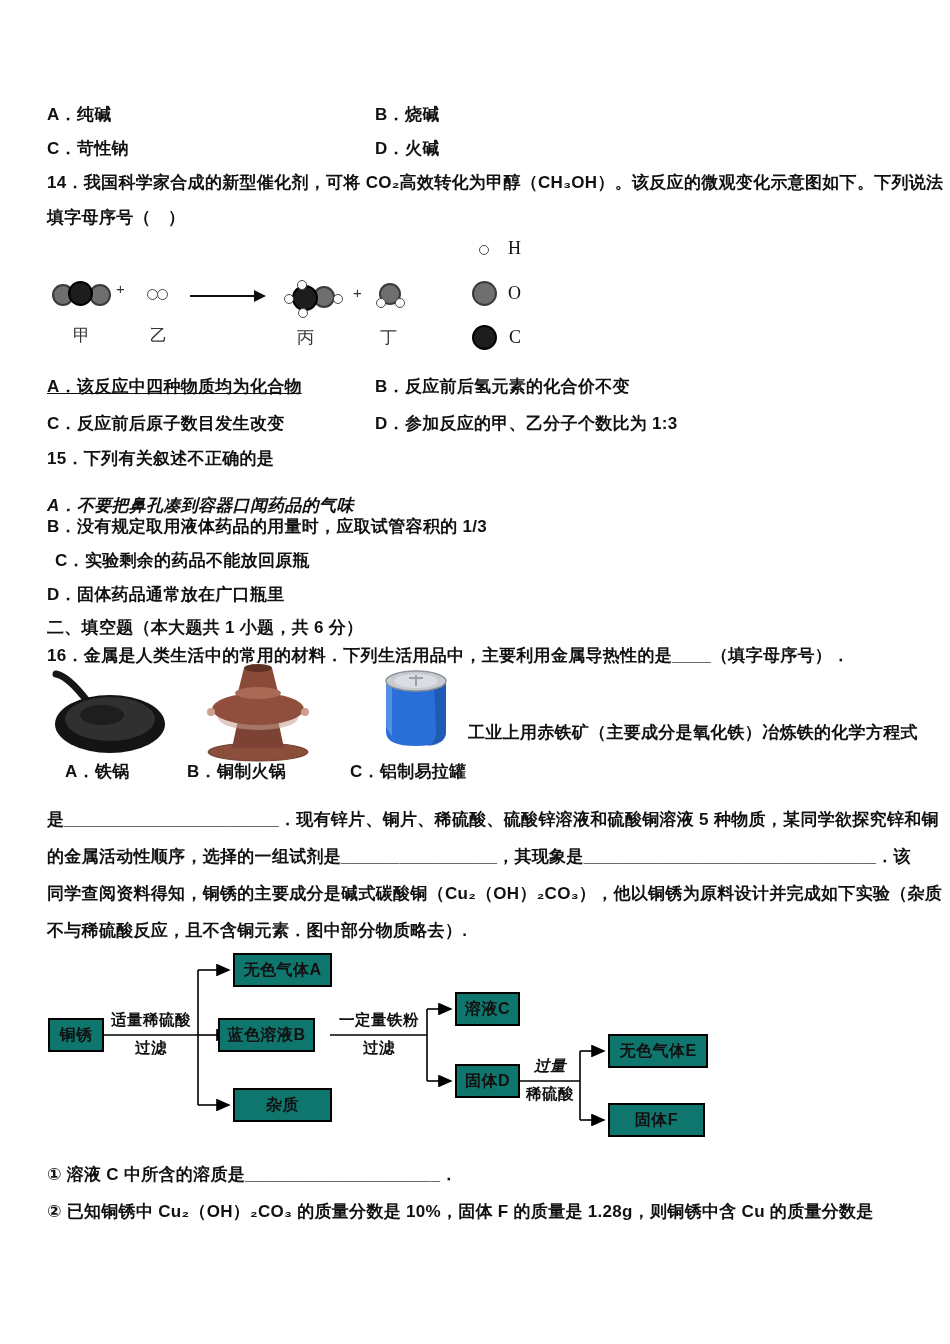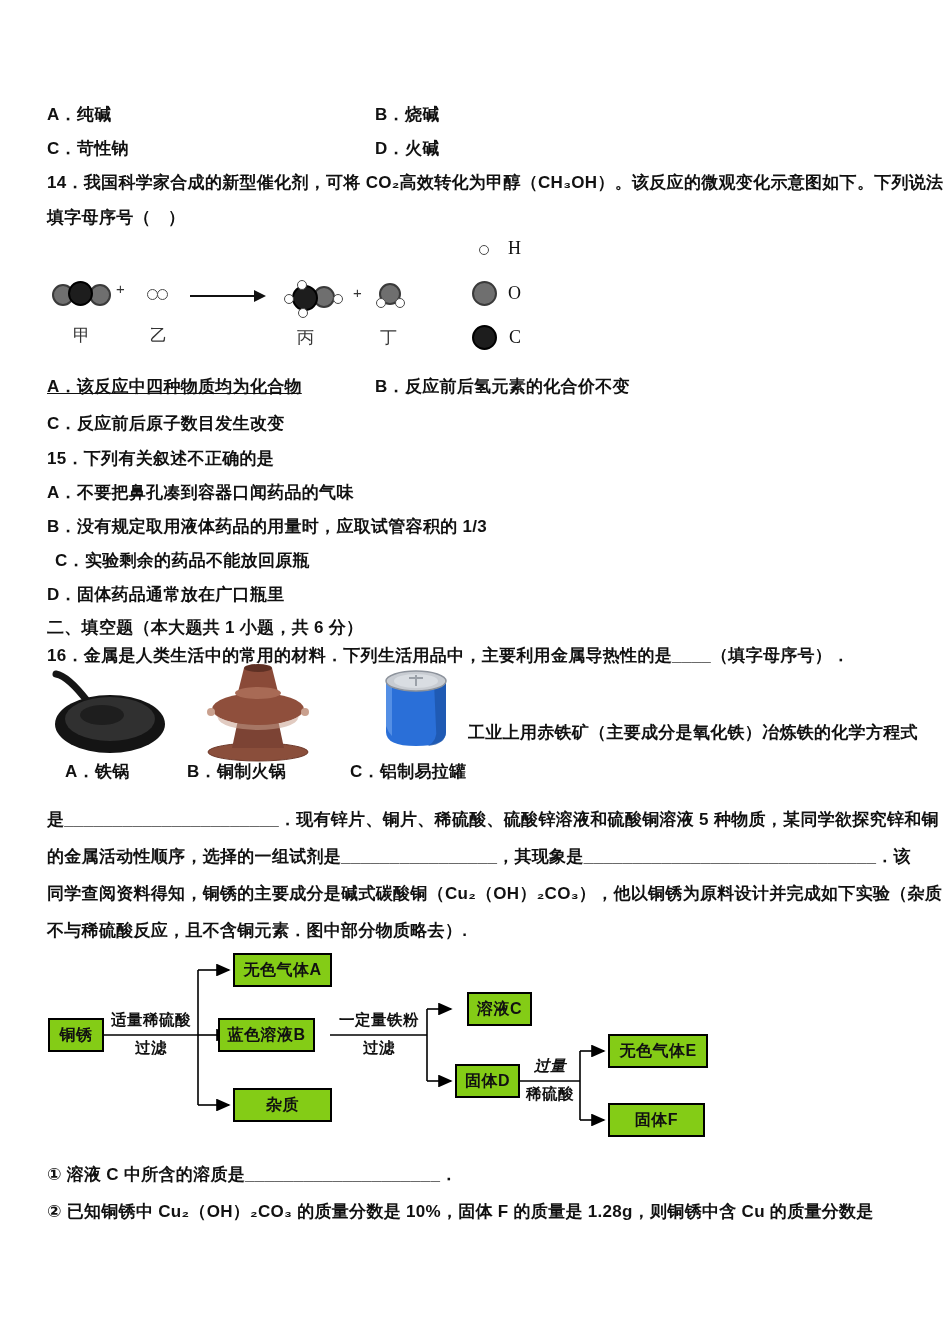--- a/index.html
+++ b/index.html
@@ -17,21 +17,21 @@
   .atom.c{background:#1d1d1d;border:2px solid #000;z-index:2;}
   .atom.h{background:#fff;border:1.5px solid #4a4a4a;z-index:3;}
   .mol-label{position:absolute;font-size:17px;font-weight:normal;color:#333;
     font-family:"Liberation Serif","DejaVu Serif",serif;}
   .plus{position:absolute;font-size:15px;font-weight:normal;color:#333;}
   .legend-letter{position:absolute;font-size:18px;font-weight:normal;color:#111;}
   
   .img-wrap{position:absolute;}
   
   .flow{position:absolute;left:40px;top:950px;width:690px;height:195px;}
-  .fbox{position:absolute;border:2px solid #000;background:#84cc16;box-sizing:border-box;
+  .fbox{position:absolute;border:2px solid #000;background:#0f766e;box-sizing:border-box;
     display:flex;align-items:center;justify-content:center;font-size:16px;letter-spacing:.5px;}
   .flabel{position:absolute;text-align:center;font-size:15.5px;letter-spacing:.5px;}
   svg{display:block;}
 </style>
 </head>
 <body>
 
 <div class="page">
 
   <div class="line" style="left:47px;top:103px;">A．纯碱</div>
@@ -78,23 +78,24 @@
     <div class="legend-letter serif" style="left:468px;top:2px;">H</div>
     <div class="atom o" style="left:432px;top:45px;width:25px;height:25px;"></div>
     <div class="legend-letter serif" style="left:468px;top:47px;">O</div>
     <div class="atom c" style="left:432px;top:89px;width:25px;height:25px;"></div>
     <div class="legend-letter serif" style="left:469px;top:91px;">C</div>
   </div>
 
   <div class="line" style="left:47px;top:375px;text-decoration:underline;">A．该反应中四种物质均为化合物</div>
   <div class="line" style="left:375px;top:375px;">B．反应前后氢元素的化合价不变</div>
   <div class="line" style="left:47px;top:412px;">C．反应前后原子数目发生改变</div>
+  <div class="line" style="left:375px;top:412px;">D．参加反应的甲、乙分子个数比为 1:3</div>
 
   <div class="line" style="left:47px;top:447px;">15．下列有关叙述不正确的是</div>
-  <div class="line" style="left:47px;top:481px;">A．不要把鼻孔凑到容器口闻药品的气味</div>
+  <div class="line" style="left:47px;top:494px;font-style:italic;">A．不要把鼻孔凑到容器口闻药品的气味</div>
   <div class="line" style="left:47px;top:515px;">B．没有规定取用液体药品的用量时，应取试管容积的 1/3</div>
   <div class="line" style="left:55px;top:549px;">C．实验剩余的药品不能放回原瓶</div>
   <div class="line" style="left:47px;top:583px;">D．固体药品通常放在广口瓶里</div>
 
   <div class="line" style="left:47px;top:616px;">二、填空题（本大题共 1 小题，共 6 分）</div>
   <div class="line" style="left:47px;top:644px;">16．金属是人类生活中的常用的材料．下列生活用品中，主要利用金属导热性的是____（填字母序号）．</div>
 
   <div class="img-wrap" style="left:38px;top:668px;">
     <svg width="130" height="92">
       <path d="M18,6 Q30,8 50,34 L58,42" stroke="#161616" stroke-width="7" fill="none" stroke-linecap="round"></path>
@@ -160,21 +161,21 @@
       <line x1="540" y1="170" x2="564" y2="170" stroke="#000" stroke-width="1.6" marker-end="url(#arr)"></line>
     </svg>
     <div class="fbox" style="left:8px;top:68px;width:56px;height:34px;">铜锈</div>
     <div class="flabel" style="left:64px;top:60px;width:94px;">适量稀硫酸</div>
     <div class="flabel" style="left:64px;top:88px;width:94px;">过滤</div>
     <div class="fbox" style="left:193px;top:3px;width:99px;height:34px;">无色气体A</div>
     <div class="fbox" style="left:178px;top:68px;width:97px;height:34px;">蓝色溶液B</div>
     <div class="fbox" style="left:193px;top:138px;width:99px;height:34px;">杂质</div>
     <div class="flabel" style="left:292px;top:60px;width:94px;">一定量铁粉</div>
     <div class="flabel" style="left:292px;top:88px;width:94px;">过滤</div>
-    <div class="fbox" style="left:415px;top:42px;width:65px;height:34px;margin-left:12px;">溶液C</div>
+    <div class="fbox" style="left:415px;top:42px;width:65px;height:34px;">溶液C</div>
     <div class="fbox" style="left:415px;top:114px;width:65px;height:34px;">固体D</div>
     <div class="flabel" style="left:482px;top:106px;width:56px;font-style:italic;">过量</div>
     <div class="flabel" style="left:479px;top:134px;width:62px;">稀硫酸</div>
     <div class="fbox" style="left:568px;top:84px;width:100px;height:34px;">无色气体E</div>
     <div class="fbox" style="left:568px;top:153px;width:97px;height:34px;">固体F</div>
   </div>
 
   <div class="line" style="left:47px;top:1163px;">① 溶液 C 中所含的溶质是____________________．</div>
   <div class="line" style="left:47px;top:1200px;">② 已知铜锈中 Cu₂（OH）₂CO₃ 的质量分数是 10%，固体 F 的质量是 1.28g，则铜锈中含 Cu 的质量分数是</div>
 

